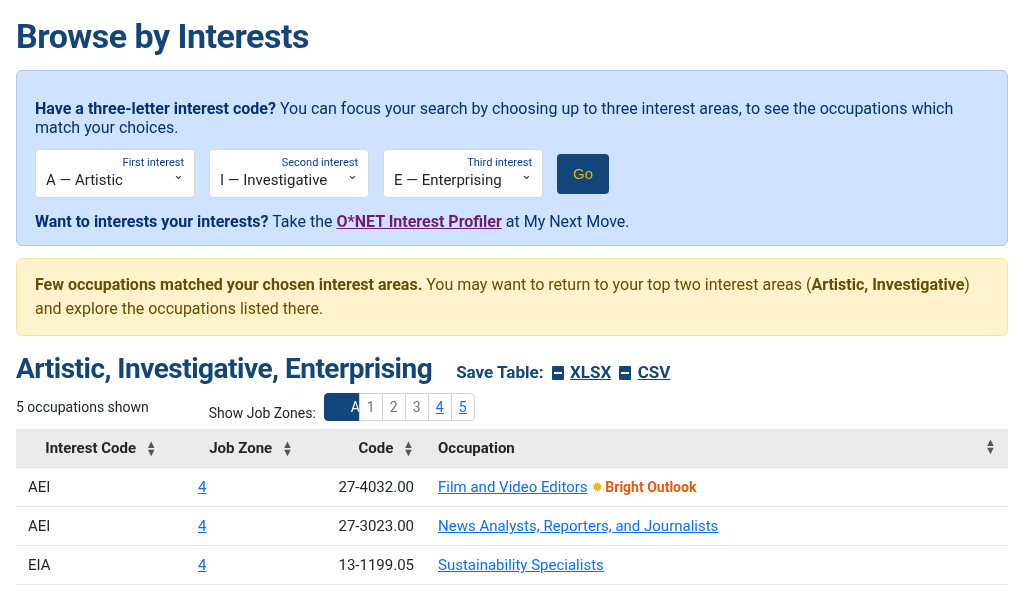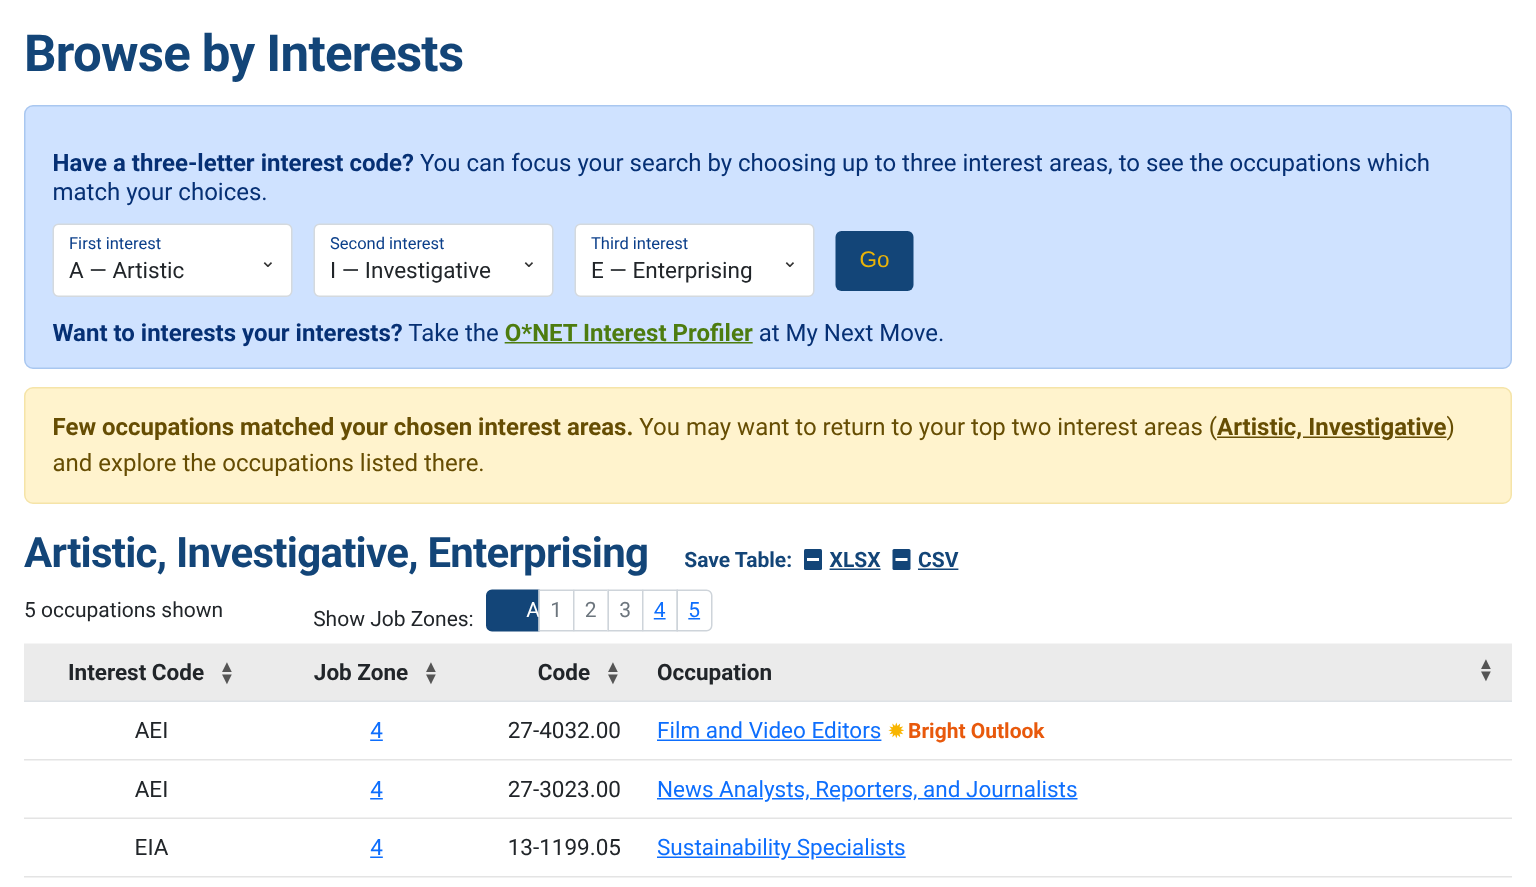--- a/index.html
+++ b/index.html
@@ -39,20 +39,21 @@
     border-radius: 4px;
     padding: 6px 10px 8px 10px;
     width: 160px;
     position: relative;
     cursor: pointer;
   }
   .select-label {
     font-size: 11px;
     color: #0b3f8a;
     margin-bottom: 2px;
+    text-align: right;
   }
   .select-value {
     font-size: 15px;
     color: #212529;
   }
   .select-chevron {
     position: absolute;
     right: 10px;
     top: 50%;
     transform: translateY(-50%);
@@ -65,50 +66,50 @@
     border: none;
     border-radius: 4px;
     font-size: 15px;
     font-weight: 500;
     padding: 0 16px;
     height: 40px;
     align-self: center;
     cursor: pointer;
   }
   .blue-panel a {
-    color: #4d7c0f;
+    color: #701a75;
     font-weight: 700;
     text-decoration: underline;
   }
   .yellow-panel {
     background: #fff3cd;
     border: 1px solid #f5e4a8;
     border-radius: 6px;
     padding: 14px 18px;
     color: #664d03;
     margin-bottom: 16px;
     line-height: 1.5;
   }
   .yellow-panel b { font-weight: 700; }
-  .yellow-panel a { color: #664d03; font-weight: 700; text-decoration: underline; }
+  .yellow-panel a { color: #664d03; font-weight: 700; }
   .section-row {
     display: flex;
     align-items: baseline;
     gap: 24px;
     margin-bottom: 8px;
   }
   .section-title {
     color: #134578;
     font-size: 28px;
     font-weight: 700;
     margin: 0;
     letter-spacing: -0.5px;
   }
   .save-table {
-    font-size: 14px;
+    font-size: 17px;
     color: #134578;
     font-weight: 700;
   }
   .save-link {
     color: #134578;
     text-decoration: underline;
     font-weight: 700;
     cursor: pointer;
   }
   .file-icon {
@@ -172,21 +173,21 @@
     color: #555;
     line-height: 8px;
     vertical-align: middle;
     margin-left: 6px;
     cursor: pointer;
   }
   tbody td {
     padding: 10px 12px;
     border-bottom: 1px solid #e4e4e4;
   }
-  tbody td.center { text-align: center; }
+  tbody td.center { }
   tbody td.right { text-align: right; }
   .cell-link { color: #0d6efd; text-decoration: underline; cursor: pointer; }
   .bright-star { color: #f8b500; font-size: 14px; margin: 0 2px 0 4px; }
   .bright-label { color: #e8590c; font-weight: 700; font-size: 14px; }
 </style>
 </head>
 <body>
 
 <h1 class="page-title">Browse by Interests</h1>
 

